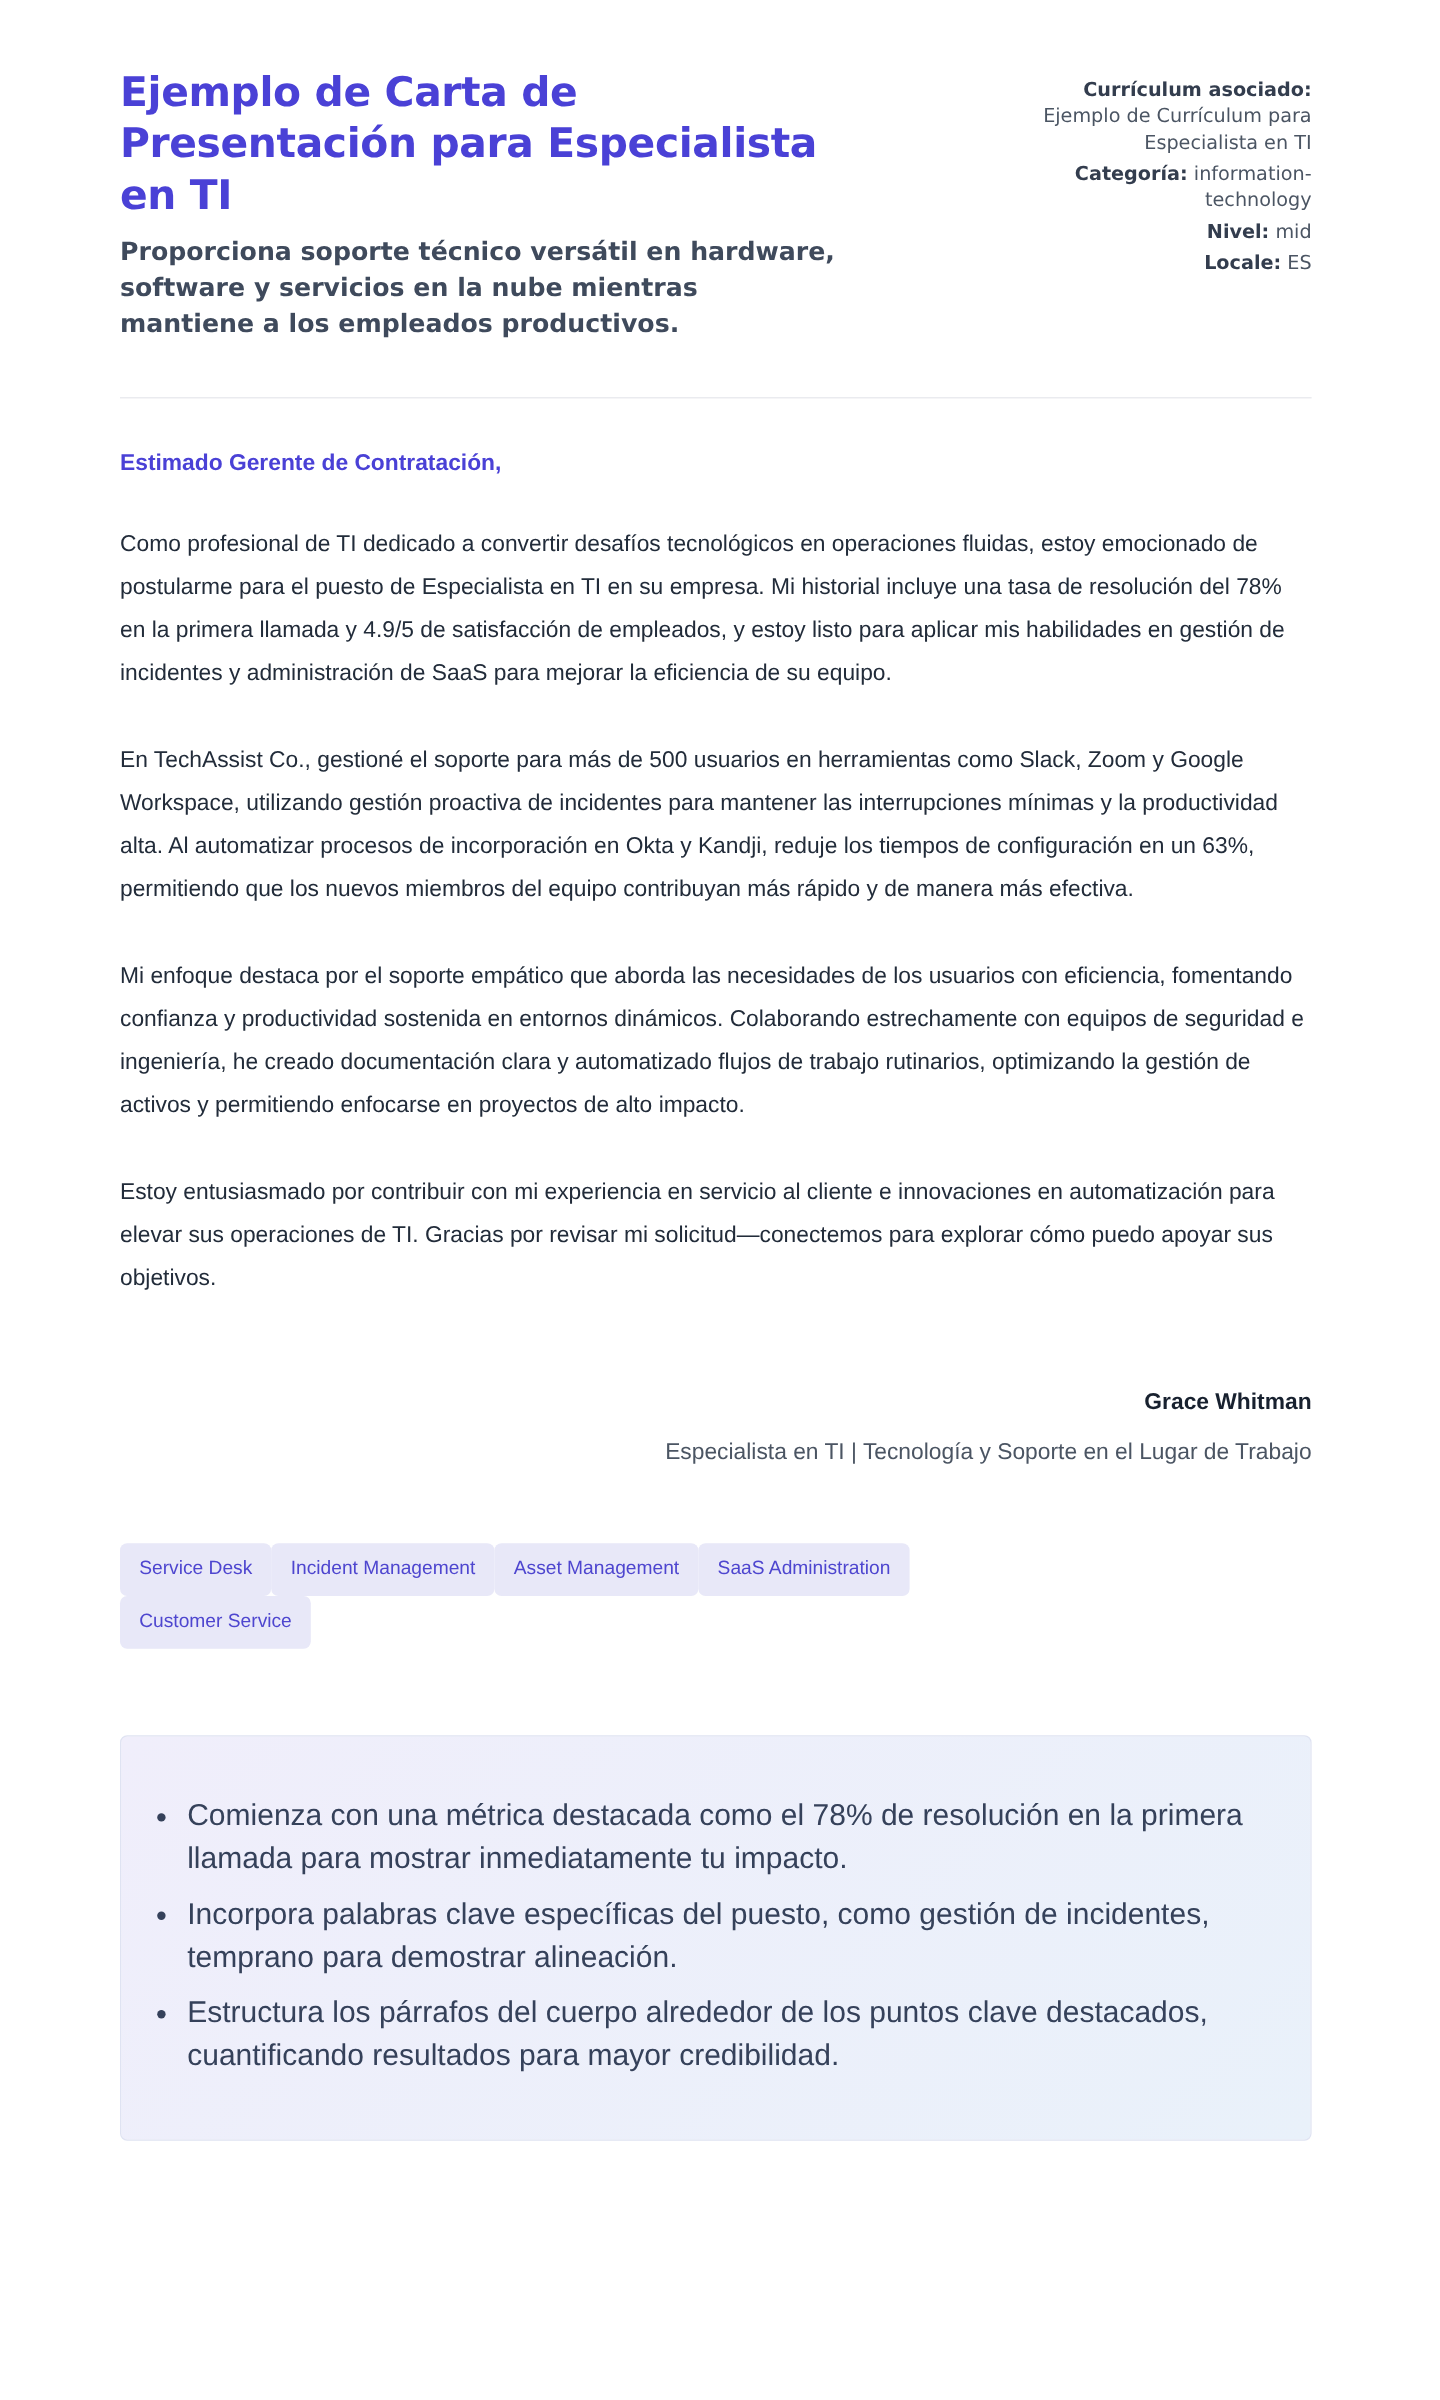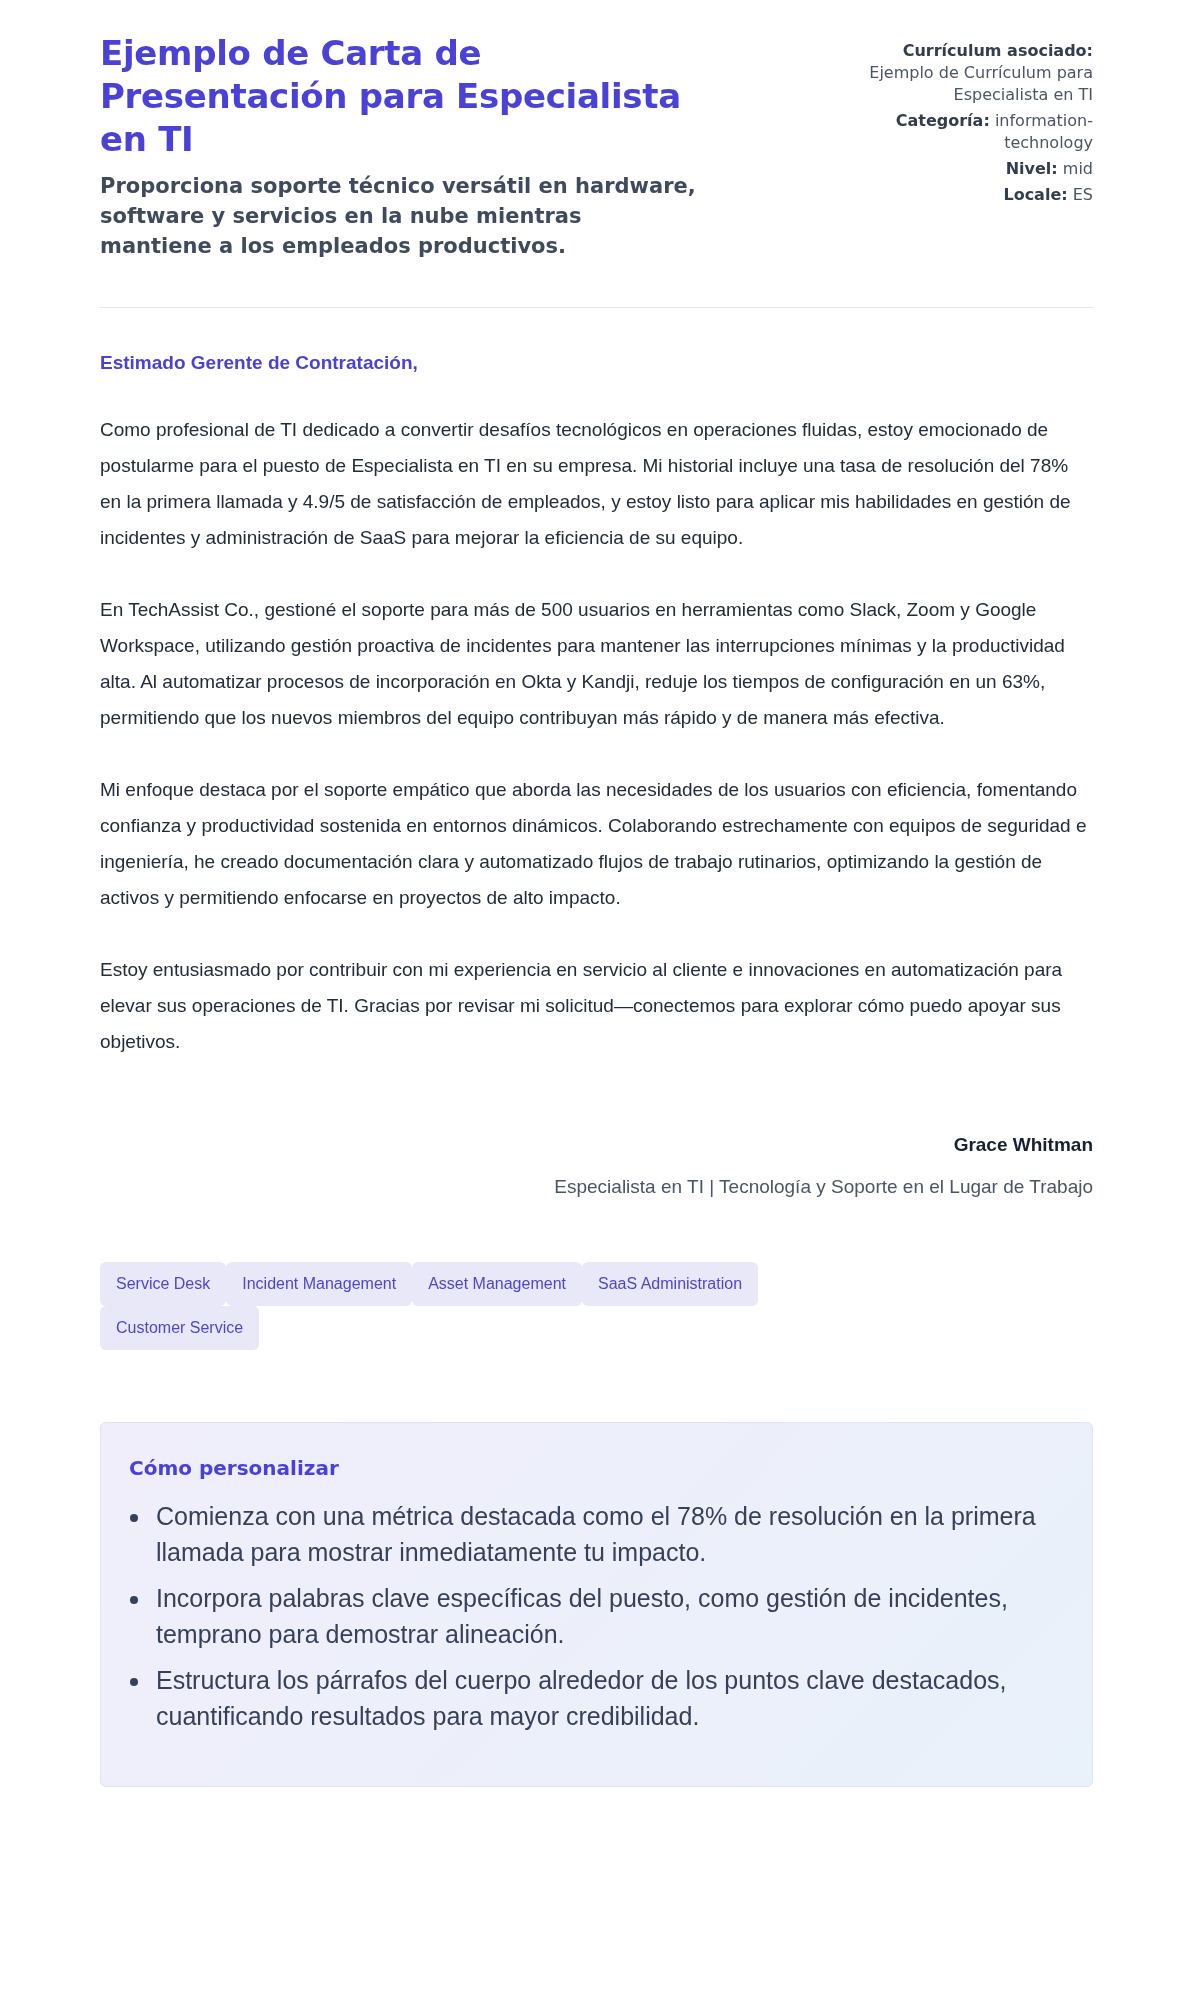--- a/index.html
+++ b/index.html
@@ -19,21 +19,21 @@
   html,body{margin:0;padding:0;background:#ffffff;}
   body{
     width:1200px;
     font-family:"Liberation Sans",sans-serif;
     color:var(--body-text,#222c3a);
     -webkit-font-smoothing:antialiased;
   }
   .page{
     width:993px;
     margin-left:100px;
-    padding-top:32px;
+    padding-top:56px;
     padding-bottom:70px;
   }
   
   .header{
     display:flex;
     justify-content:space-between;
     align-items:flex-start;
     padding-bottom:46px;
   }
   .header-left{max-width:630px;}
@@ -208,21 +208,20 @@
       <span class="tag">Incident Management</span>
 
       <span class="tag">Asset Management</span>
 
       <span class="tag">SaaS Administration</span>
 
       <span class="tag">Customer Service</span>
     </div>
 
   <div class="tips">
-    <h2 class="tips-title">Cómo personalizar</h2>
     <ul class="tips-list">
 
         <li class="tip-item">Comienza con una métrica destacada como el 78% de resolución en la primera llamada para mostrar inmediatamente tu impacto.</li>
 
         <li class="tip-item">Incorpora palabras clave específicas del puesto, como gestión de incidentes, temprano para demostrar alineación.</li>
 
         <li class="tip-item">Estructura los párrafos del cuerpo alrededor de los puntos clave destacados, cuantificando resultados para mayor credibilidad.</li>
       </ul>
   </div>
 

